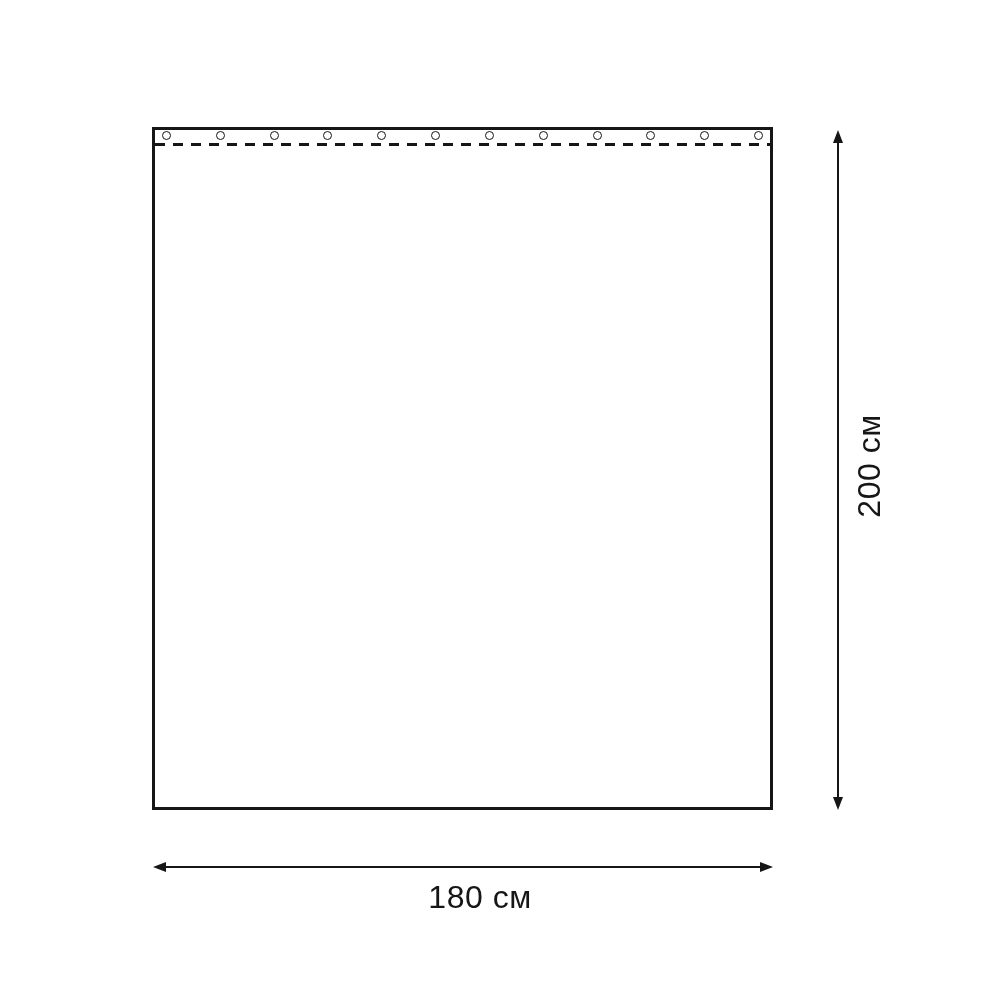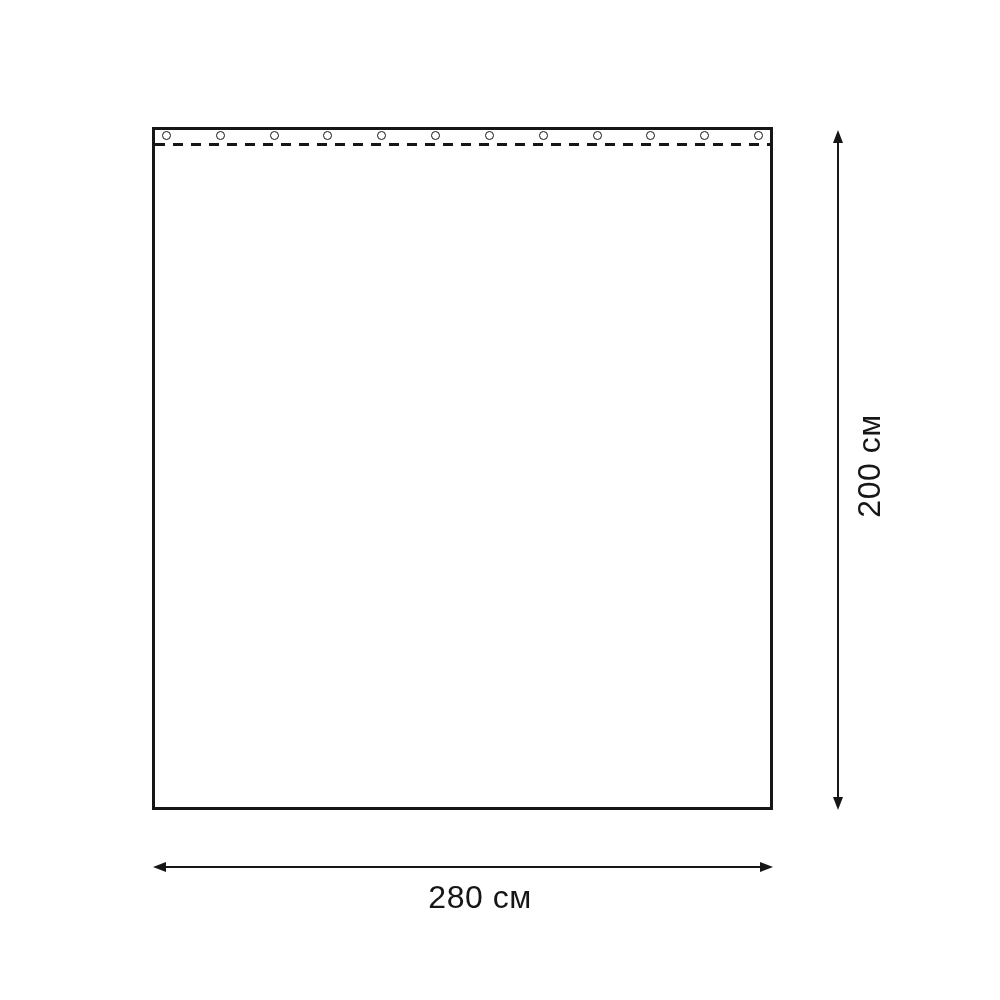--- a/index.html
+++ b/index.html
@@ -136,13 +136,13 @@
   <span class="shaft"></span>
   <span class="arrow down"></span>
 </div>
 <div class="dim-label label-height">200 см</div>
 
 <div class="dim-h">
   <span class="arrow left"></span>
   <span class="shaft"></span>
   <span class="arrow right"></span>
 </div>
-<div class="dim-label label-width">280 см</div>
+<div class="dim-label label-width">180 см</div>
 
 </body></html>

